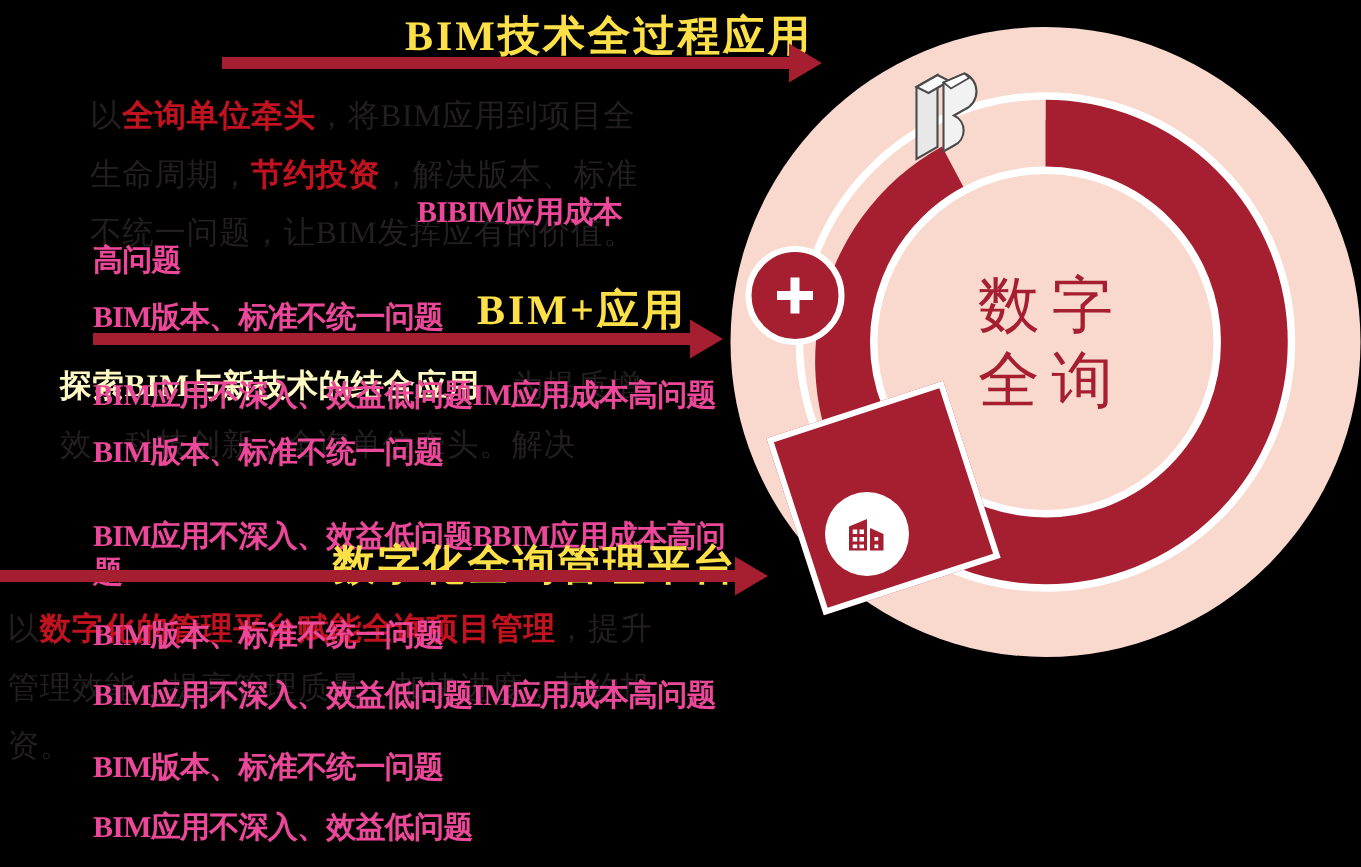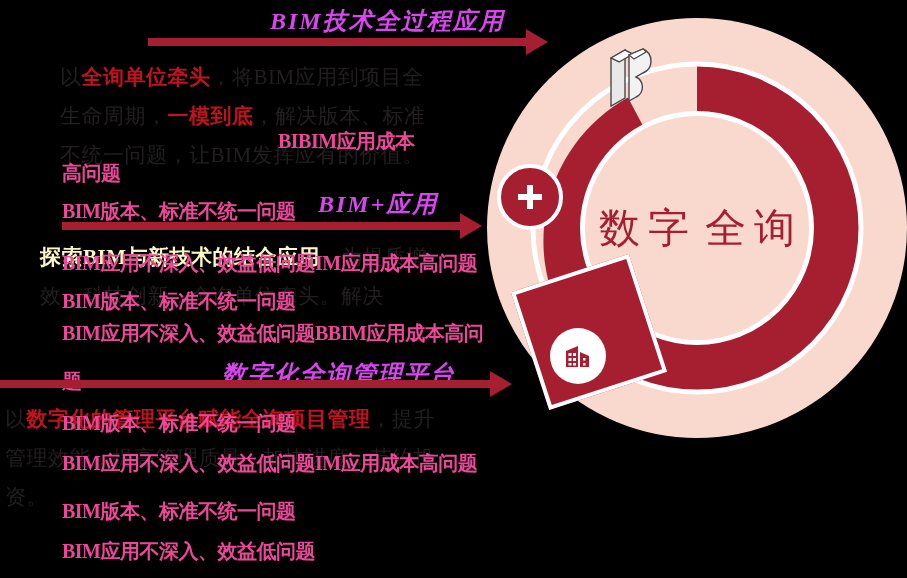--- a/index.html
+++ b/index.html
@@ -11,24 +11,23 @@
 
   
   .arrow{position:absolute;height:8px;background:#A51F31;}
   .arrow::after{
     content:"";position:absolute;right:-20px;top:-9px;
     border-left:22px solid #A51F31;
     border-top:13px solid transparent;
     border-bottom:13px solid transparent;
   }
   .arrow-label{
-    position:absolute;color:#d946ef;font-weight:bold;
-    font-size:24px;letter-spacing:2px;white-space:nowrap;
+    position:absolute;color:#fde047;font-weight:bold;
+    font-size:28px;letter-spacing:2px;white-space:nowrap;
     font-family:"Liberation Serif","DejaVu Serif",serif;
-    font-style:italic;
   }
 
   
   .para{
     position:absolute;color:#231F20;font-size:21px;line-height:39px;
     letter-spacing:0.5px;white-space:normal;
     font-family:"Liberation Serif","DejaVu Serif",serif;
   }
   .para b{color:#C1121F;font-weight:bold;}
   .para .em{color:#fef9c3;font-weight:bold;}
@@ -48,21 +47,21 @@
   }
   .ring-donut{
     position:absolute;left:40px;top:40px;width:340px;height:340px;border-radius:50%;
   }
   .ring-inner{
     position:absolute;left:93px;top:93px;width:234px;height:234px;border-radius:50%;
     background:#F9D9CE;border:5px solid #fff;box-sizing:border-box;
   }
   .center-text{
     position:absolute;left:0;top:0;width:420px;height:420px;
-    display:flex;align-items:center;justify-content:center;
+    display:flex;flex-direction:column;align-items:center;justify-content:center;
     color:#A51F31;font-size:41px;line-height:50px;letter-spacing:8px;
     font-family:"Liberation Serif","DejaVu Serif",serif;text-indent:8px;
   }
   .badge{
     position:absolute;border-radius:50%;background:#fff;
     display:flex;align-items:center;justify-content:center;
   }
   .badge-plus{left:10px;top:146px;width:58px;height:58px;border:4px solid #fff;background:#A51F31;}
   .badge-bld{left:63px;top:310px;width:56px;height:56px;background:#fff;}
   .seg{
@@ -127,37 +126,37 @@
         <rect x="14" y="5" width="6" height="24" fill="#FFFFFF"></rect>
         <rect x="5" y="14" width="24" height="6" fill="#FFFFFF"></rect>
       </svg>
     </div>
   </div>
 
   <div class="arrow-label" style="left:270px;top:5px;">BIM技术全过程应用</div>
   <div class="arrow" style="left:148px;top:38px;width:380px;"></div>
 
   <div class="para" style="left:60px;top:58px;width:385px;">
-    <span>以</span><b>全询单位牵头</b><span>，将BIM应用到项目全生命周期，</span><b>一模到底</b><span>，解决版本、标准不统一问题，让BIM发挥应有的价值。</span>
+    <span>以</span><b>全询单位牵头</b><span>，将BIM应用到项目全生命周期，</span><b>节约投资</b><span>，解决版本、标准不统一问题，让BIM发挥应有的价值。</span>
   </div>
 
   <div class="ov" style="left:278px;top:128px;">BIBIM应用成本</div>
   <div class="ov" style="left:62px;top:160px;">高问题</div>
   <div class="ov" style="left:62px;top:198px;">BIM版本、标准不统一问题</div>
 
   <div class="arrow-label" style="left:318px;top:188px;">BIM+应用</div>
   <div class="arrow" style="left:62px;top:222px;width:400px;"></div>
 
   <div class="para" style="left:40px;top:238px;width:400px;">
     <span class="em">探索BIM与新技术的结合应用</span><span>，为提质增效、科技创新，全询单位牵头。解决</span>
   </div>
 
   <div class="ov" style="left:62px;top:250px;">BIM应用不深入、效益低问题IM应用成本高问题</div>
   <div class="ov" style="left:62px;top:288px;">BIM版本、标准不统一问题</div>
-  <div class="ov" style="left:62px;top:320px;">BIM应用不深入、效益低问题BBIM应用成本高问</div>
+  <div class="ov" style="left:62px;top:344px;">BIM应用不深入、效益低问题BBIM应用成本高问</div>
   <div class="ov" style="left:62px;top:368px;">题</div>
 
   <div class="arrow-label" style="left:222px;top:358px;text-align:right;">数字化全询管理平台</div>
   <div class="arrow" style="left:0px;top:380px;width:492px;"></div>
 
   <div class="para" style="left:5px;top:400px;width:430px;">
     <span>以</span><b>数字化的管理平台赋能全询项目管理</b><span>，提升管理效能，提高管理质量，加快进度，节约投资。</span>
   </div>
 
   <div class="ov" style="left:62px;top:410px;">BIM版本、标准不统一问题</div>

